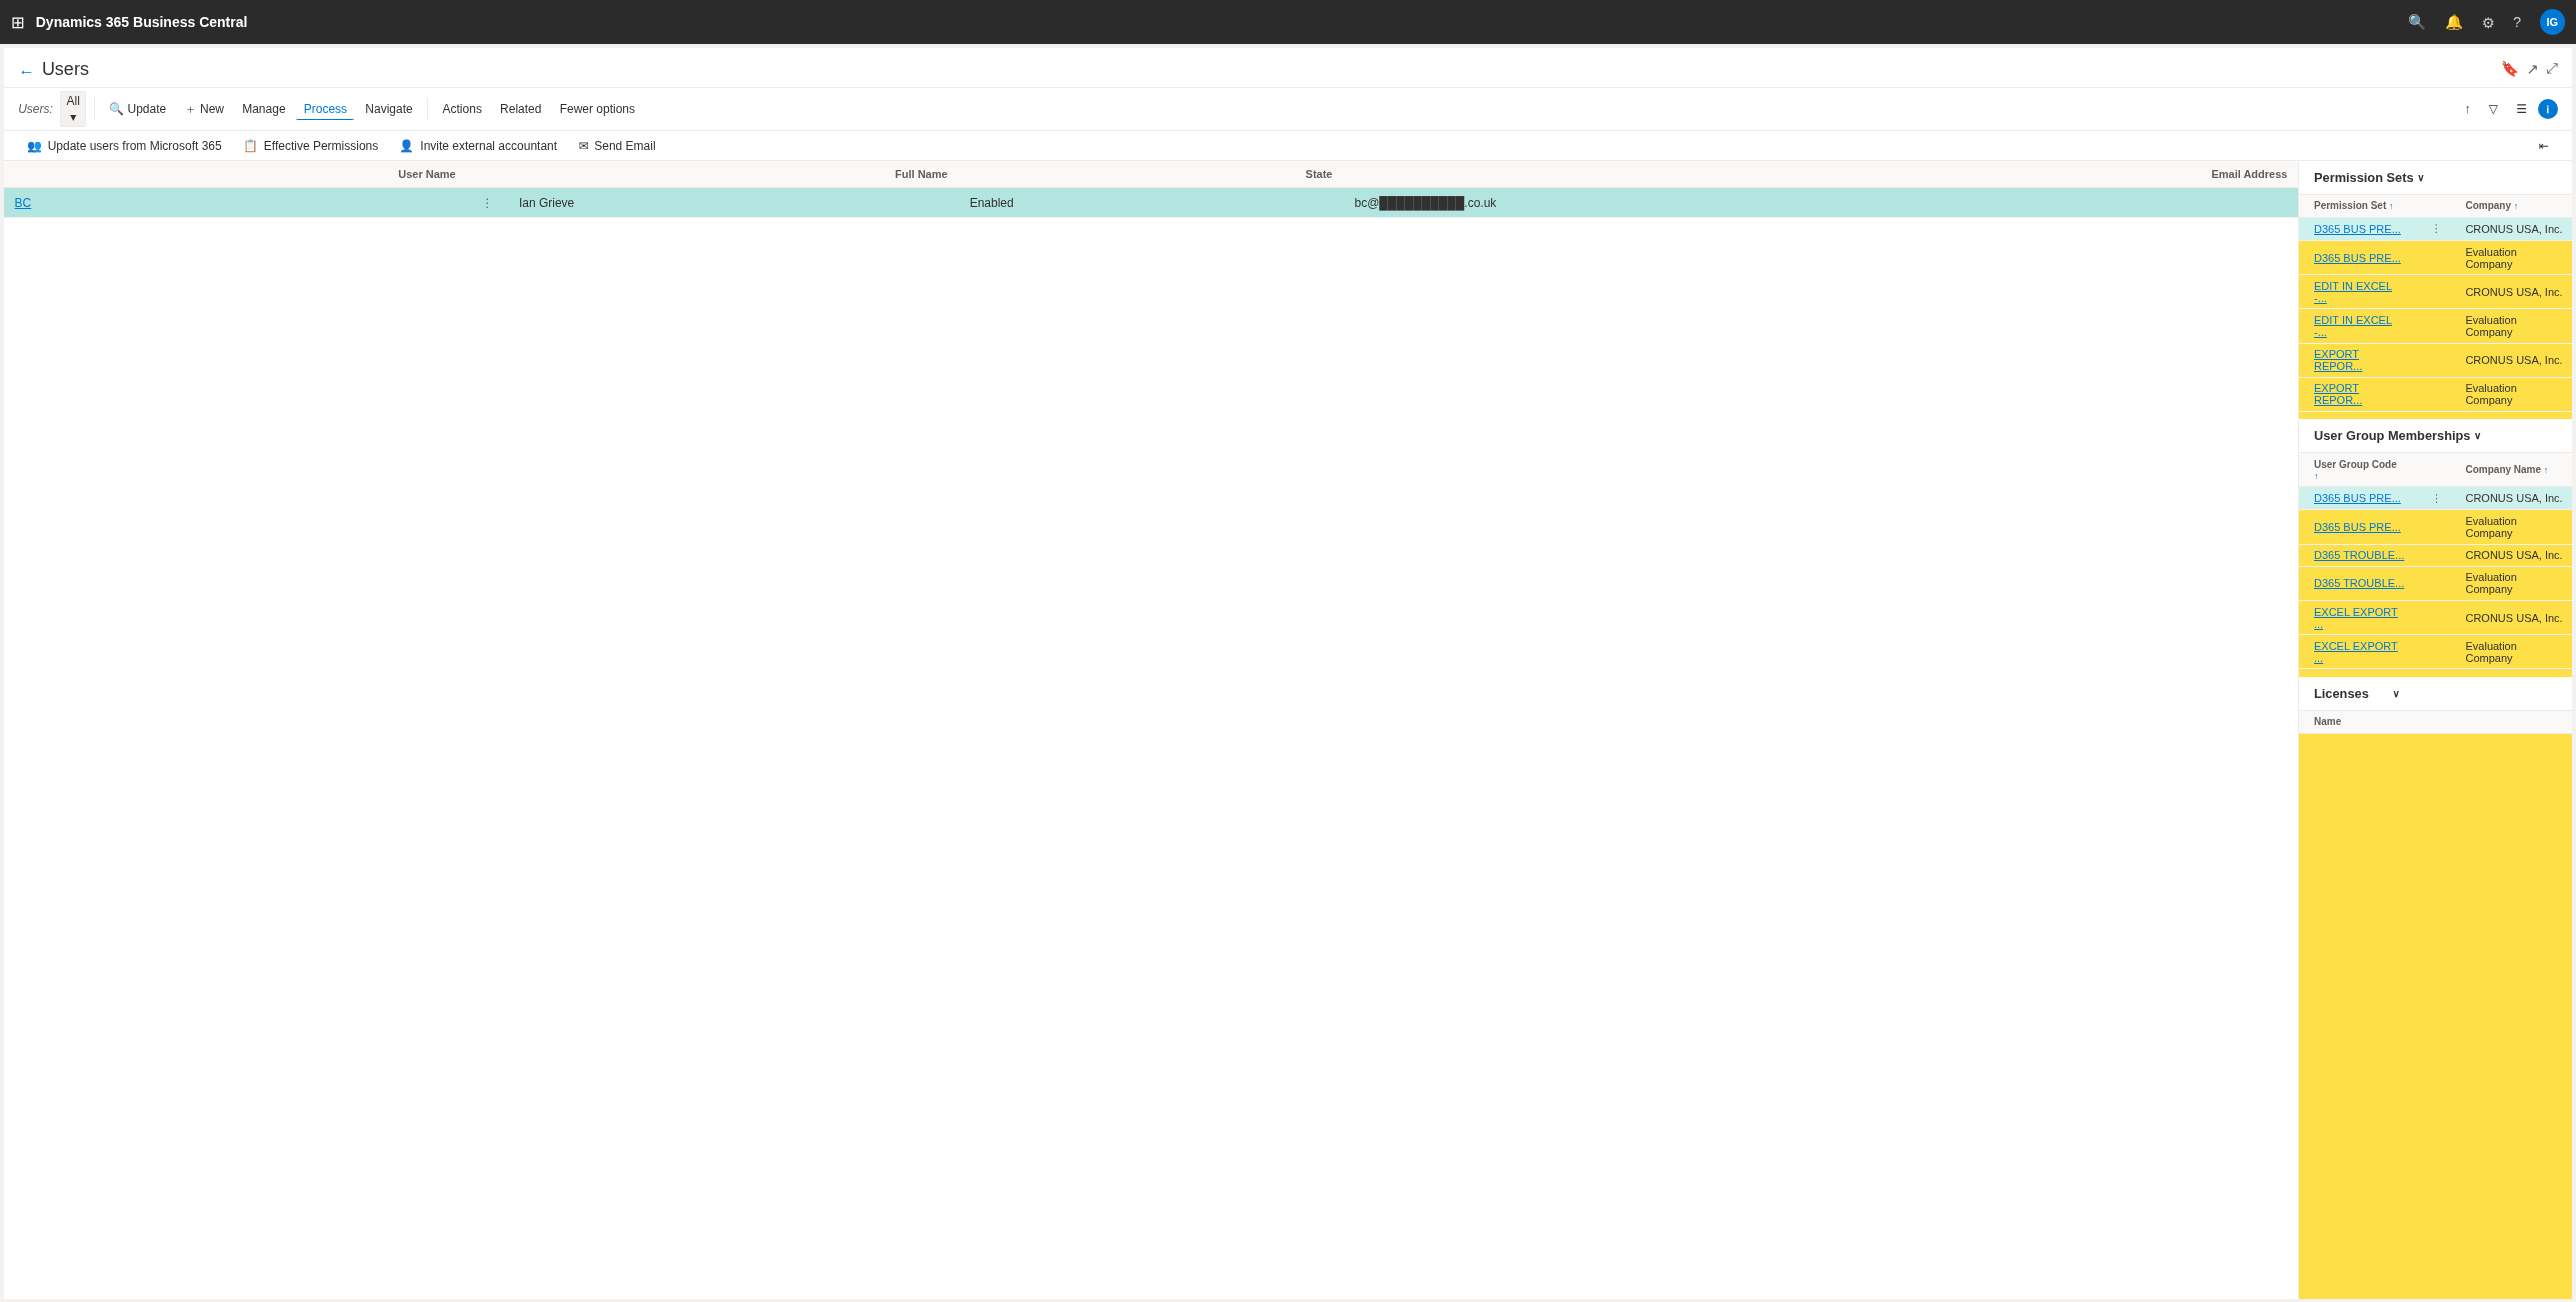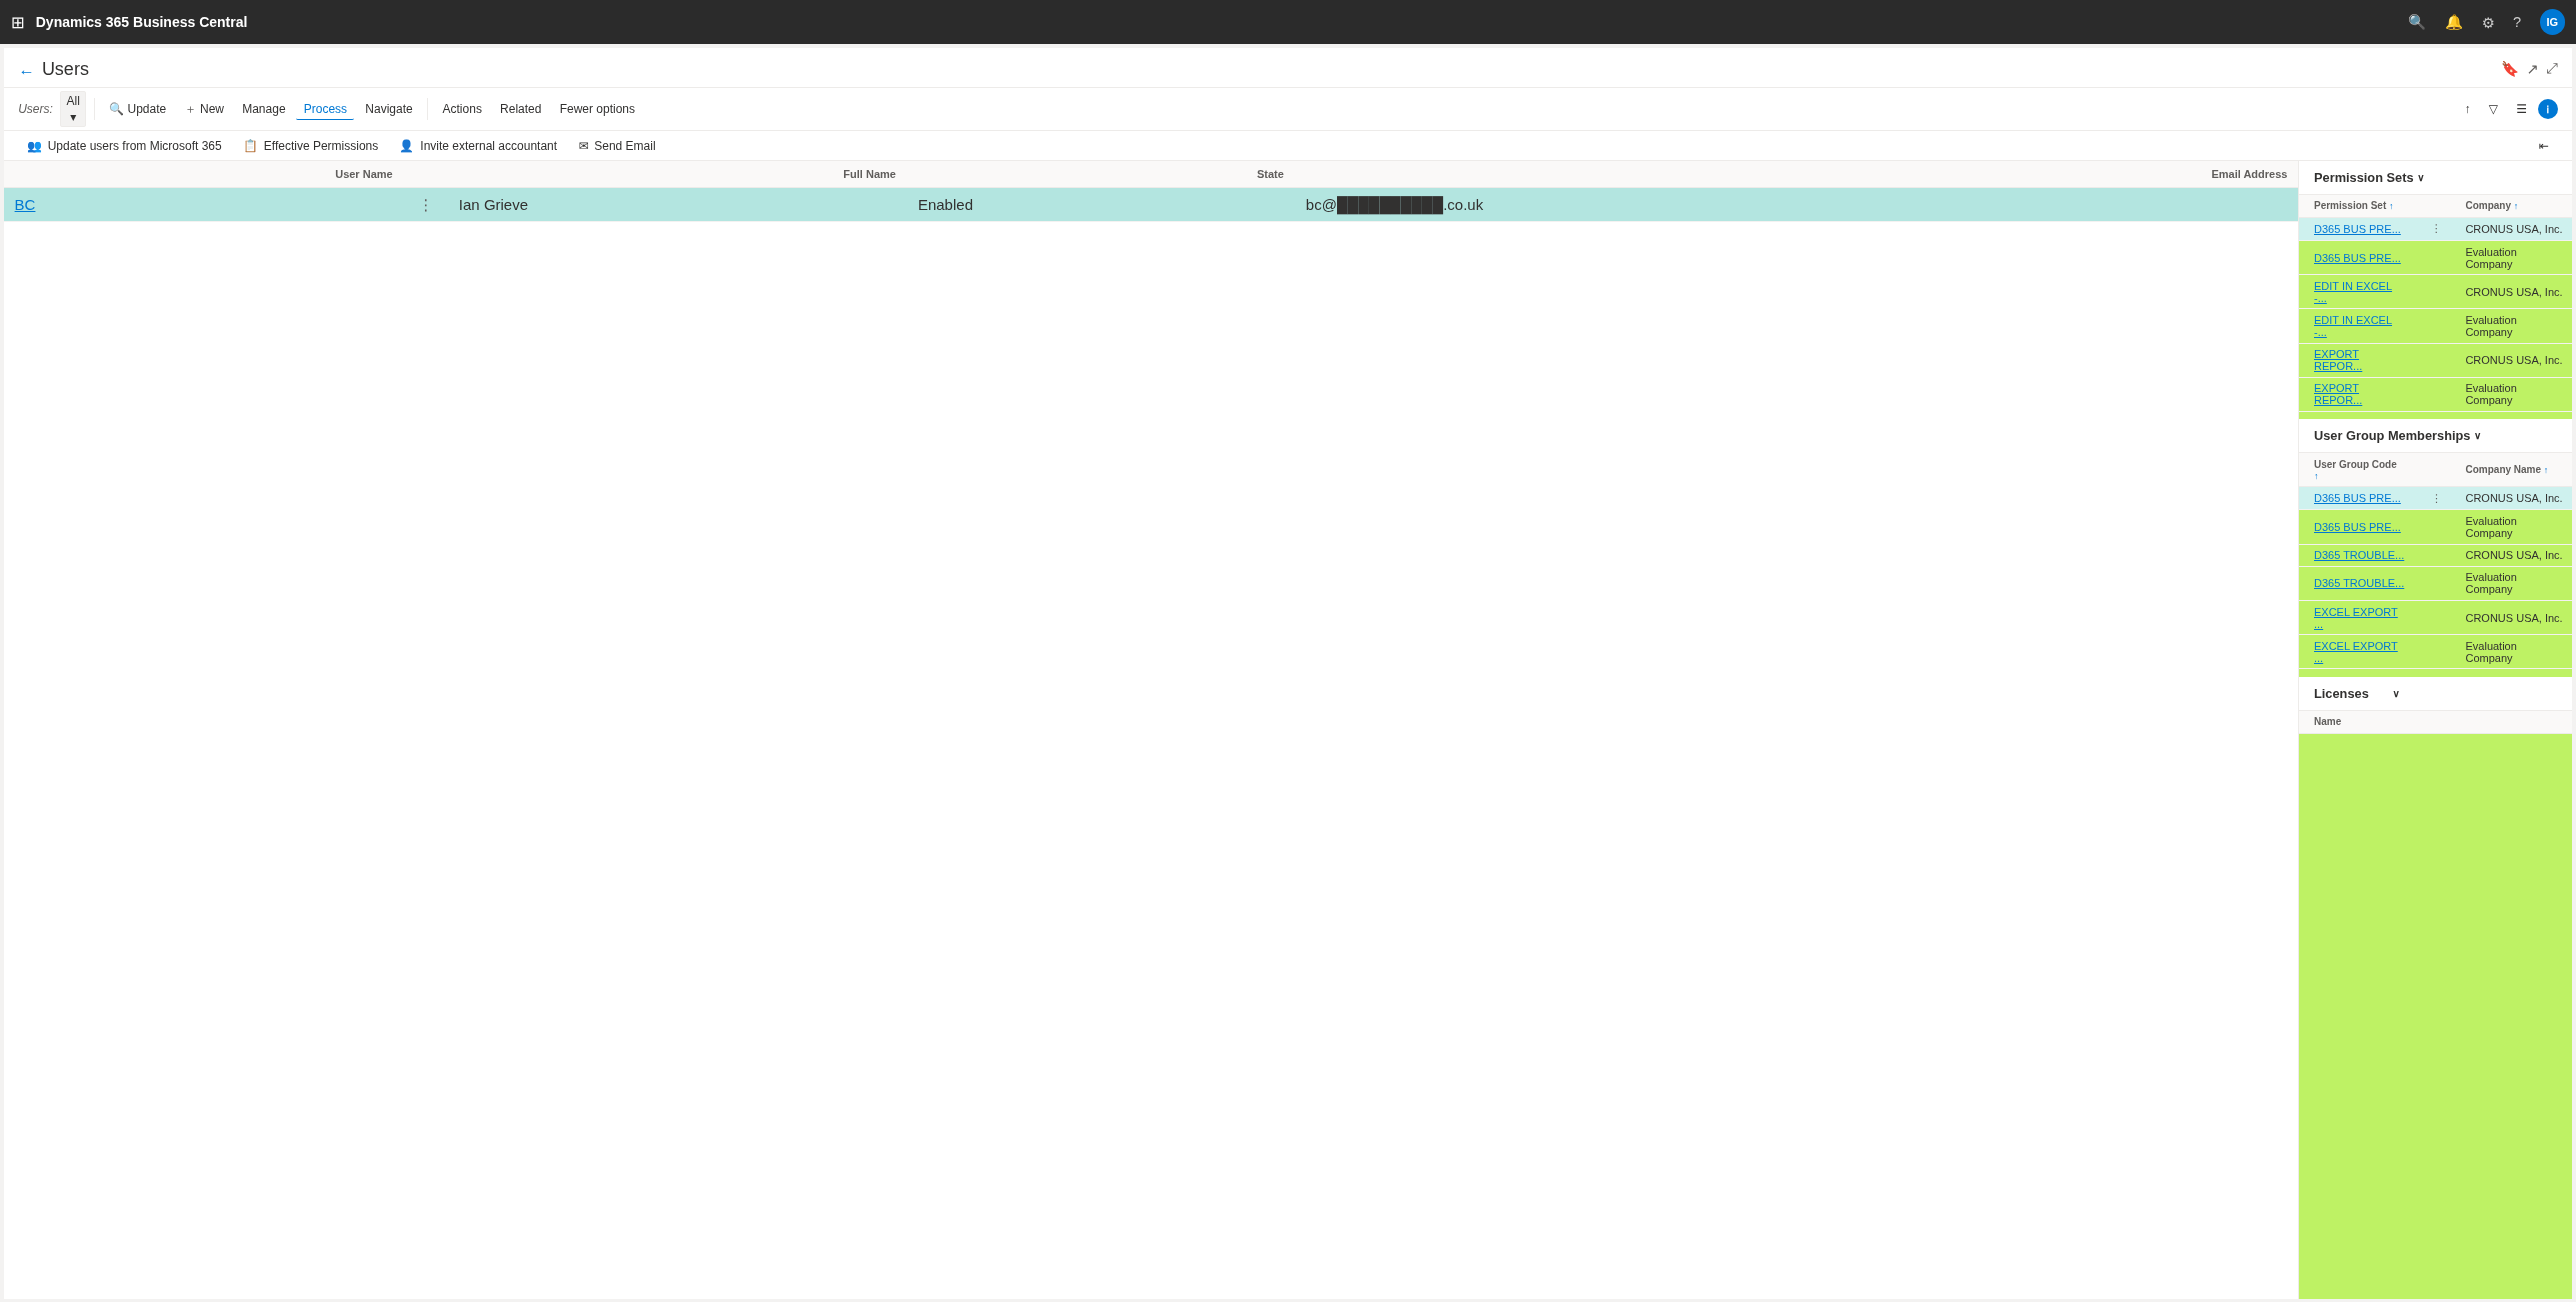--- a/index.html
+++ b/index.html
@@ -109,34 +109,34 @@
       padding: 7.3px 11px;
       text-align: right;
       font-size: 11px;
       font-weight: 600;
       color: #605e5c;
       border-bottom: 0.9px solid #edebe9;
       white-space: nowrap;
     }
     .data-table td {
       padding: 7.3px 11px;
-      font-size: 15px;
+      font-size: 12px;
       border-bottom: 0.9px solid #f3f2f1;
       white-space: nowrap;
     }
     .data-table tr.selected td { background: #b3e5e0; }
     .link-cell { color: #0078d4; cursor: pointer; text-decoration: underline; font-weight: 500; }
     .row-menu { color: #605e5c; cursor: pointer; padding: 1.8px 3.6px; }
 
     
     .detail-panel {
       width: 273px;
       min-width: 255px;
       overflow-y: auto;
-      background: #bef264;
+      background: #fde047;
       padding: 0;
     }
 
     
     .section-header {
       display: flex;
       align-items: center;
       padding: 9px 14.6px;
       font-size: 12.8px;
       font-weight: 600;

